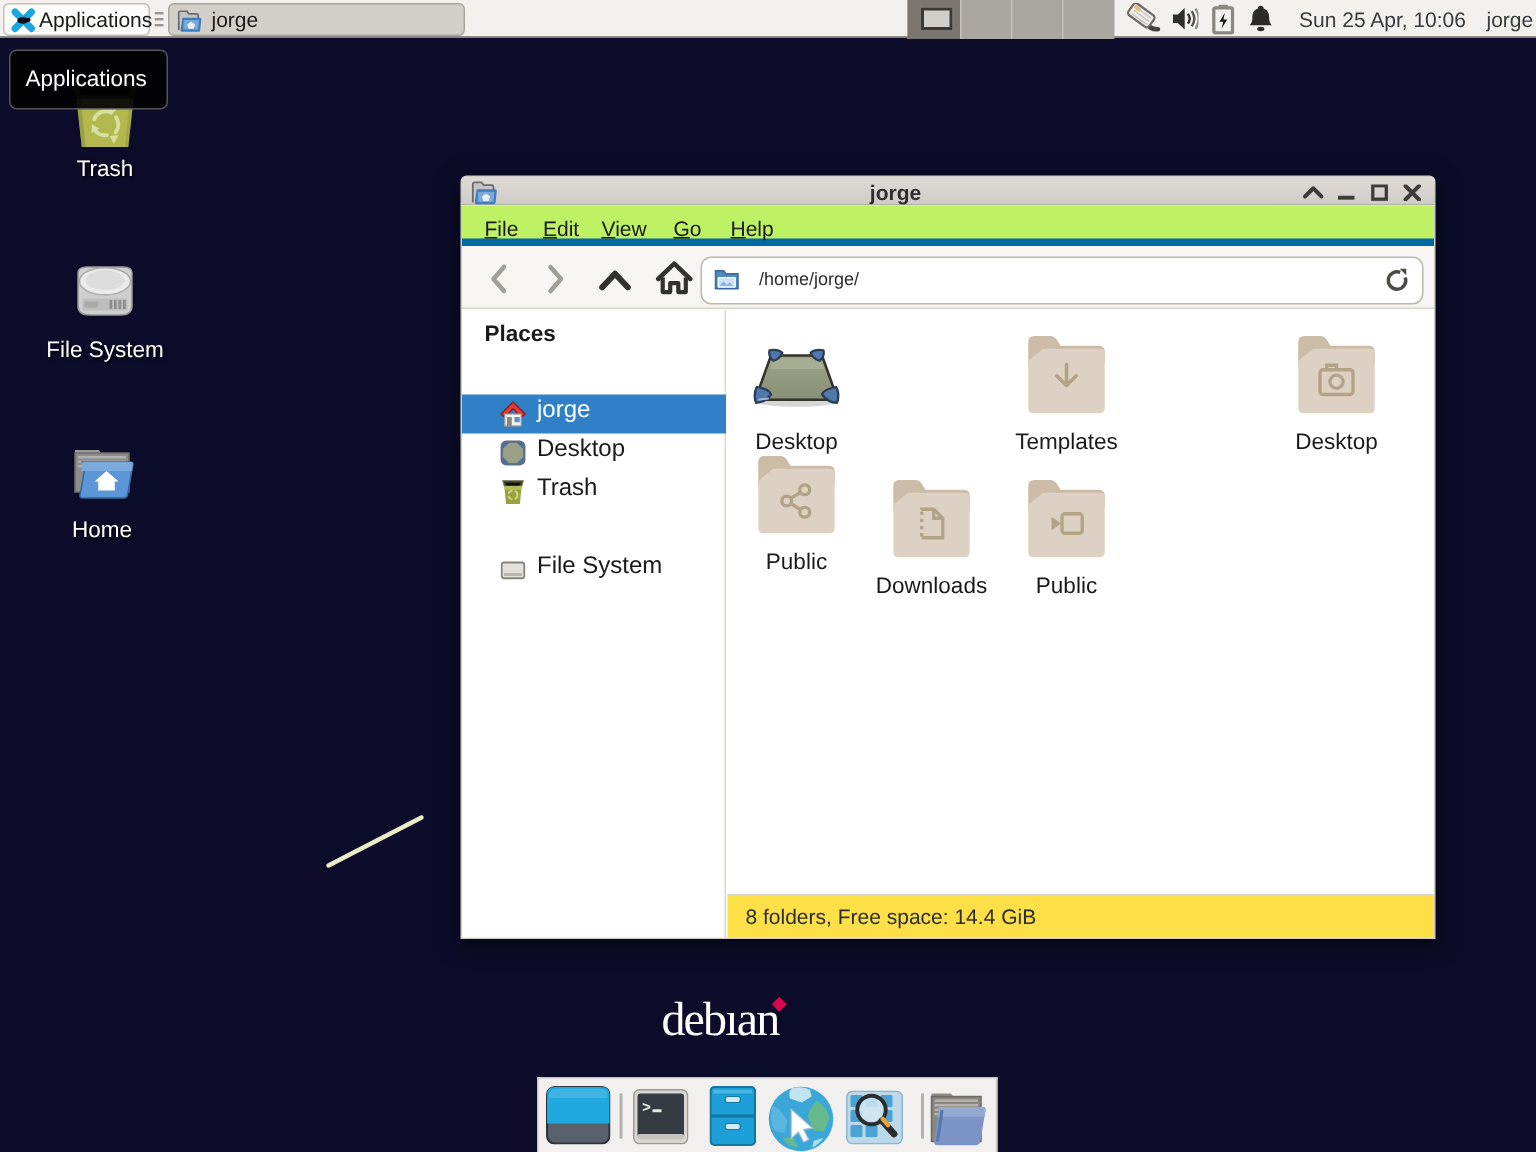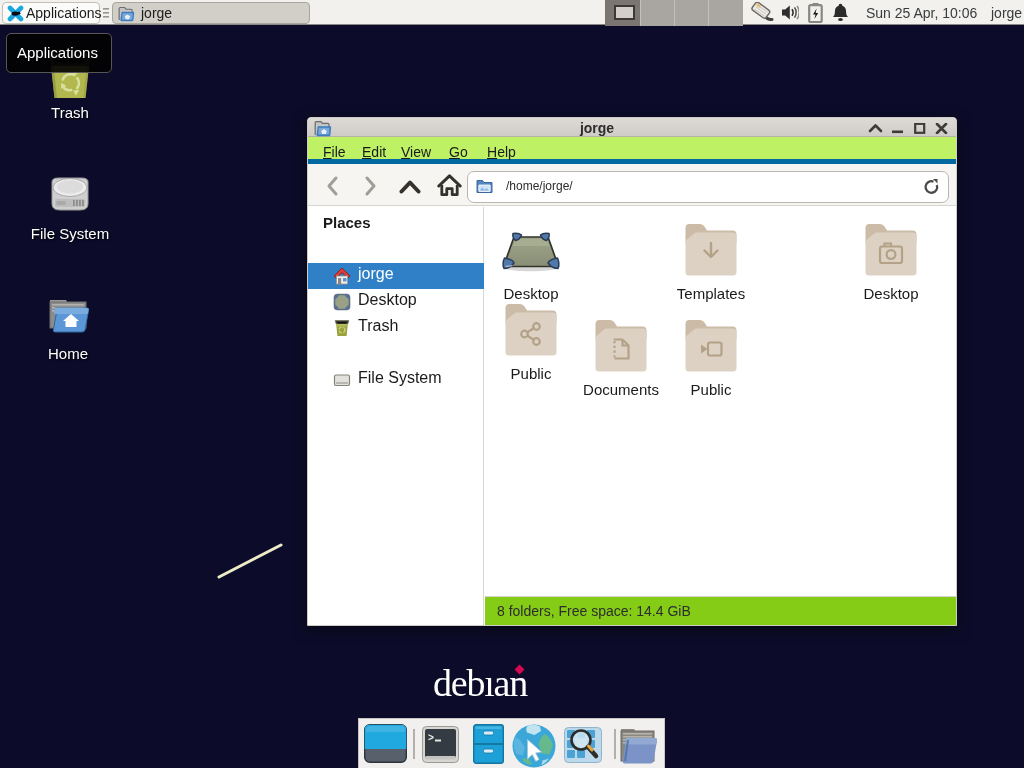--- a/index.html
+++ b/index.html
@@ -36,25 +36,25 @@
   #sidebar { left:0; top:89px; width:176px; height:418px; background:#fff; border-right:1px solid #dad7d1; font-size:15px; }
   .srow { position:absolute; left:0; width:176px; height:26px; }
   .srow .txt { position:absolute; left:50px; top:2px; color:#1a1a1a; font-size:16px; }
   .srow .head { position:absolute; left:15px; top:3px; font-weight:bold; color:#1a1a1a; }
   .srow .ic { position:absolute; left:25px; top:4px; }
   #selrow { background:#2f80c6; }
   #selrow .txt { color:#fff; }
   #mainarea { left:177px; top:89px; width:471px; height:389px; background:#fff; }
   .fitem { position:absolute; width:88px; text-align:center; }
   .fitem .lbl { margin-top:5px; font-size:15px; color:#1a1a1a; }
-  #statusbar { left:177px; top:478px; width:471px; height:29px; background:#84cc16; border-top:1px solid #d8d5cf; }
+  #statusbar { left:177px; top:478px; width:471px; height:29px; background:#fde047; border-top:1px solid #d8d5cf; }
   #statusbar span { position:absolute; left:12px; top:6px; font-size:14px; color:#2d2d2d; }
 
   
-  #debian { left:0px; top:661px; width:944px; text-align:center; font-family:"Liberation Serif", serif; font-size:38px; letter-spacing:-1.2px; color:#fff;padding-left:16px; }
+  #debian { left:0px; top:661px; width:944px; text-align:center; font-family:"Liberation Serif", serif; font-size:32px; letter-spacing:-1.2px; color:#fff;padding-left:16px; }
   #didot { left:516px; top:666px; width:7px; height:7px; background:#d70751; transform:rotate(45deg); }
 
   
   #dock { left:358px; top:718px; width:307px; height:50px; background:#f1f0ee; border:1px solid #c9c6c1; border-bottom:none; }
   .dsep { position:absolute; top:10px; width:2px; height:30px; background:#b3b0ab; }
 
   
   #dline { left:215px; top:541px; width:71px; height:40px; }
 </style>
 </head>
@@ -345,21 +345,21 @@
     <div class="fitem" style="left:92px;top:112px">
       <svg width="52" height="53" viewBox="0 0 52 53">
           <use href="#fbase"></use>
         <g fill="none" stroke="#b3a288" stroke-width="2.2">
           <path d="M19.5 21 v-0.5 h8" stroke-dasharray="none"></path>
           <path d="M27.5 20.5 l6 6 v13 h-14"></path>
           <path d="M27.5 20.5 v6 h6"></path>
           <path d="M19.5 22 v17" stroke-dasharray="2.2 2.6"></path>
         </g>
       </svg>
-      <div class="lbl">Documents</div>
+      <div class="lbl">Downloads</div>
     </div>
     <div class="fitem" style="left:182px;top:112px">
       <svg width="52" height="53" viewBox="0 0 52 53">
           <use href="#fbase"></use>
         <path d="M16 25.5 l6.5 4.5 -6.5 4.5 z" fill="#b3a288"></path>
         <rect x="23" y="23.5" width="13.5" height="13" rx="2" fill="none" stroke="#b3a288" stroke-width="2.2"></rect>
       </svg>
       <div class="lbl">Public</div>
     </div>
   </div>

